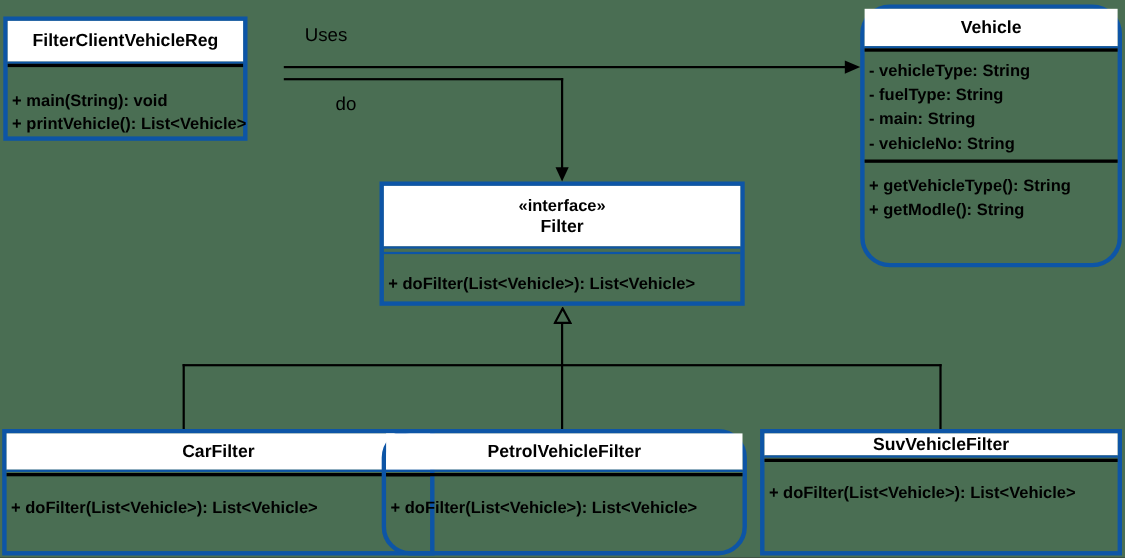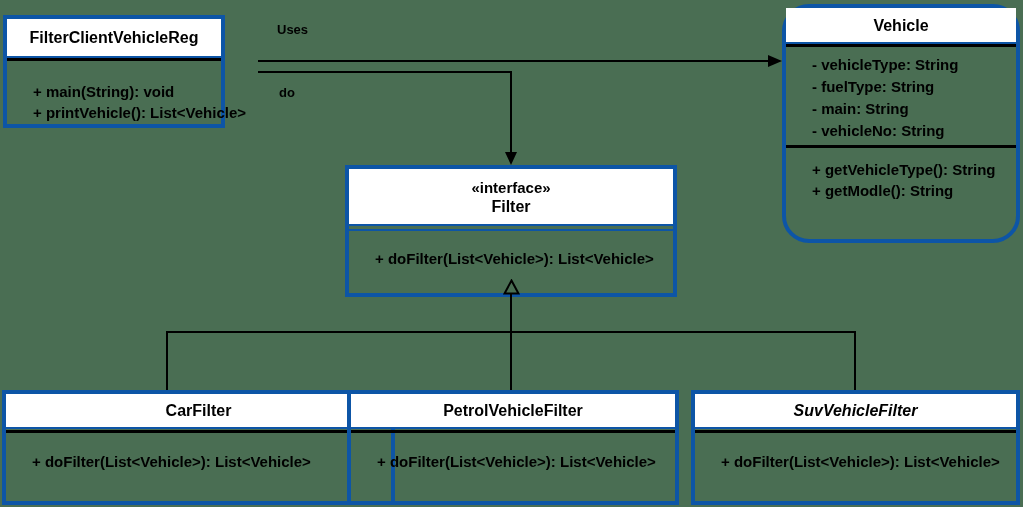--- a/index.html
+++ b/index.html
@@ -36,43 +36,43 @@
     justify-content: center;
     font-size: 16px;
     line-height: 19px;
   }
   .sep-blue  { height: 2px; background: var(--accent-blue); }
   .sep-gap   { height: 3px; background: transparent; }
   .sep-black { height: 3px; background: var(--line-black); }
   .uml-body {
     font-size: 15px;
     line-height: 21px;
-    padding-left: 26px;
+    padding-left: 4px;
     padding-right: 2px;
     white-space: nowrap;
   }
   .stereotype { font-size: 15px; }
 
   
   .line { position: absolute; background: var(--line-black); }
   .arrow { position: absolute; width: 0; height: 0; }
   .arrow-right {
     border-top: 6px solid transparent;
     border-bottom: 6px solid transparent;
     border-left: 14px solid var(--line-black);
   }
   .arrow-down {
     border-left: 6px solid transparent;
     border-right: 6px solid transparent;
     border-top: 13px solid var(--line-black);
   }
   .edge-label {
     position: absolute;
-    font-size: 13px;
-    font-weight: 700;
+    font-size: 17px;
+    font-weight: 400;
     color: var(--line-black);
   }
   .tri-hollow { position: absolute; }
 </style>
 </head>
 <body>
 
 <div id="canvas">
 
   <div class="uml-class" style="left:3px; top:15px; width:222px; height:113px;">
@@ -95,21 +95,21 @@
       <div>- main: String</div>
       <div>- vehicleNo: String</div>
     </div>
     <div class="sep-black" style="margin-top:3px;"></div>
     <div class="uml-body" style="padding-top:11px;">
       <div>+ getVehicleType(): String</div>
       <div>+ getModle(): String</div>
     </div>
   </div>
 
-  <div class="uml-class" style="left:345px; top:165px; width:332px; height:132px;">
+  <div class="uml-class" style="left:345px; top:165px; width:332px; height:113px;">
     <div class="uml-header" style="height:55px;">
       <div class="stereotype">«interface»</div>
       <div>Filter</div>
     </div>
     <div class="sep-blue"></div>
     <div class="sep-gap"></div>
     <div class="sep-blue"></div>
     <div class="uml-body" style="padding-top:17px;">
       <div>+ doFilter(List&lt;Vehicle&gt;): List&lt;Vehicle&gt;</div>
     </div>
@@ -118,48 +118,48 @@
   <div class="uml-class" style="left:2px; top:390px; width:393px; height:115px;">
     <div class="uml-header" style="height:33px;">CarFilter</div>
     <div class="sep-blue"></div>
     <div class="sep-gap" style="height:1px;"></div>
     <div class="sep-black"></div>
     <div class="uml-body" style="padding-top:18px;">
       <div>+ doFilter(List&lt;Vehicle&gt;): List&lt;Vehicle&gt;</div>
     </div>
   </div>
 
-  <div class="uml-class" style="left:347px; top:390px; width:332px; height:115px;">
+  <div class="uml-class" style="left:347px; top:390px; width:332px; height:115px;border-radius:26px;">
     <div class="uml-header" style="height:33px;">PetrolVehicleFilter</div>
     <div class="sep-blue"></div>
     <div class="sep-gap" style="height:1px;"></div>
     <div class="sep-black"></div>
     <div class="uml-body" style="padding-top:18px;">
       <div>+ doFilter(List&lt;Vehicle&gt;): List&lt;Vehicle&gt;</div>
     </div>
   </div>
 
   <div class="uml-class" style="left:691px; top:390px; width:329px; height:115px;">
-    <div class="uml-header" style="height:33px;font-style:italic;">SuvVehicleFilter</div>
+    <div class="uml-header" style="height:20px;">SuvVehicleFilter</div>
     <div class="sep-blue"></div>
     <div class="sep-gap" style="height:1px;"></div>
     <div class="sep-black"></div>
     <div class="uml-body" style="padding-top:18px;">
       <div>+ doFilter(List&lt;Vehicle&gt;): List&lt;Vehicle&gt;</div>
     </div>
   </div>
 
   <div class="line" style="left:258px; top:60px; width:512px; height:2px;"></div>
   <div class="arrow arrow-right" style="left:768px; top:55px;"></div>
   <div class="edge-label" style="left:277px; top:22px;">Uses</div>
 
   <div class="line" style="left:258px; top:71px; width:254px; height:2px;"></div>
   <div class="line" style="left:510px; top:71px; width:2px; height:83px;"></div>
   <div class="arrow arrow-down" style="left:505px; top:152px;"></div>
-  <div class="edge-label" style="left:279px; top:85px;">do</div>
+  <div class="edge-label" style="left:305px; top:85px;">do</div>
 
   <svg class="tri-hollow" style="left:503px; top:279px;" width="17" height="16">
     <polygon points="8.5,1.5 15.5,14.5 1.5,14.5" fill="none" stroke="#000" stroke-width="2"></polygon>
   </svg>
   <div class="line" style="left:510px; top:294px; width:2px; height:96px;"></div>
   <div class="line" style="left:166px; top:331px; width:690px; height:2px;"></div>
   <div class="line" style="left:166px; top:331px; width:2px; height:59px;"></div>
   <div class="line" style="left:854px; top:331px; width:2px; height:59px;"></div>
 
 </div>

